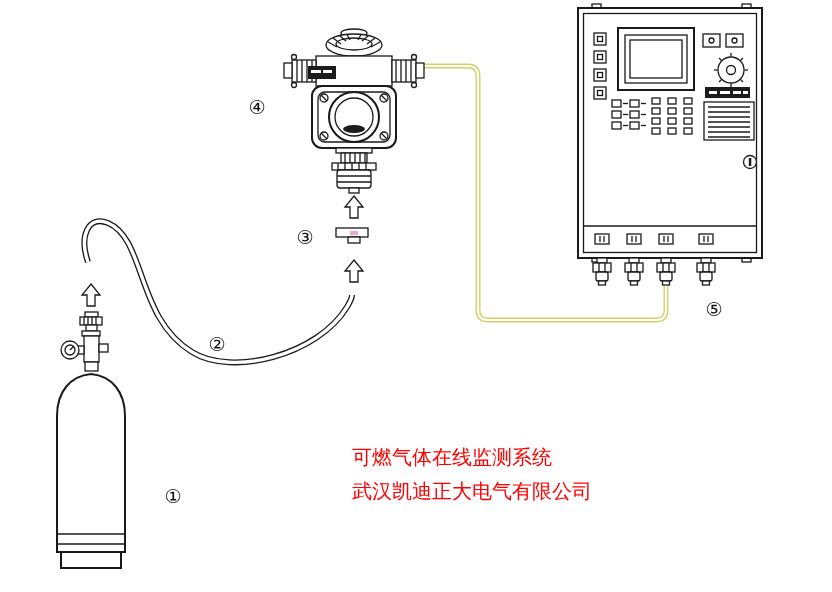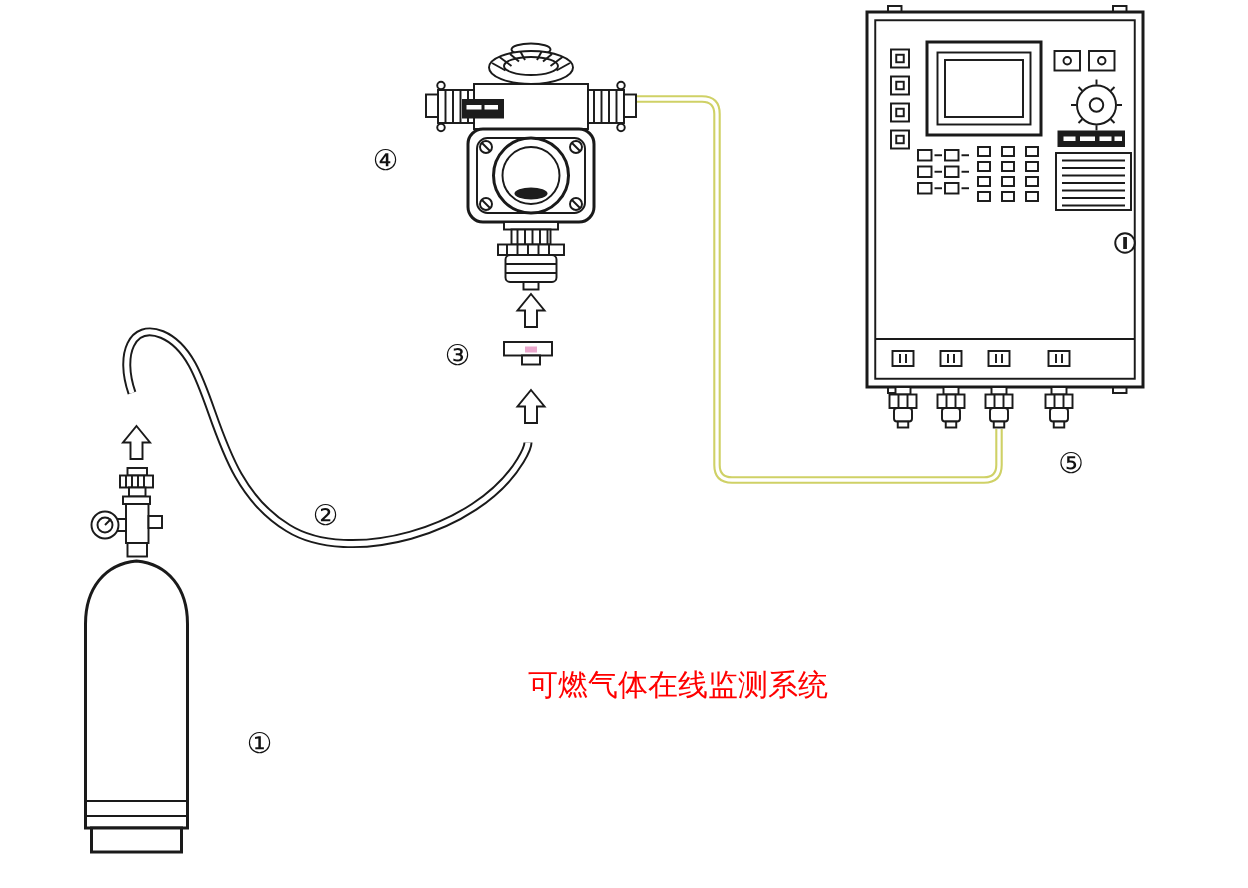--- a/index.html
+++ b/index.html
@@ -334,15 +334,16 @@
   </svg>
 
   <div class="circle-label" style="left:162px;top:485px">①</div>
   <div class="circle-label" style="left:206px;top:333px">②</div>
   <div class="circle-label" style="left:294px;top:226px">③</div>
   <div class="circle-label" style="left:246px;top:96px">④</div>
   <div class="circle-label" style="left:703px;top:298px">⑤</div>
 
   <div class="caption">
     <div>可燃气体在线监测系统</div>
+    <div>武汉凯迪正大电气有限公司</div>
   </div>
 
 </div>
 
 </body></html>

